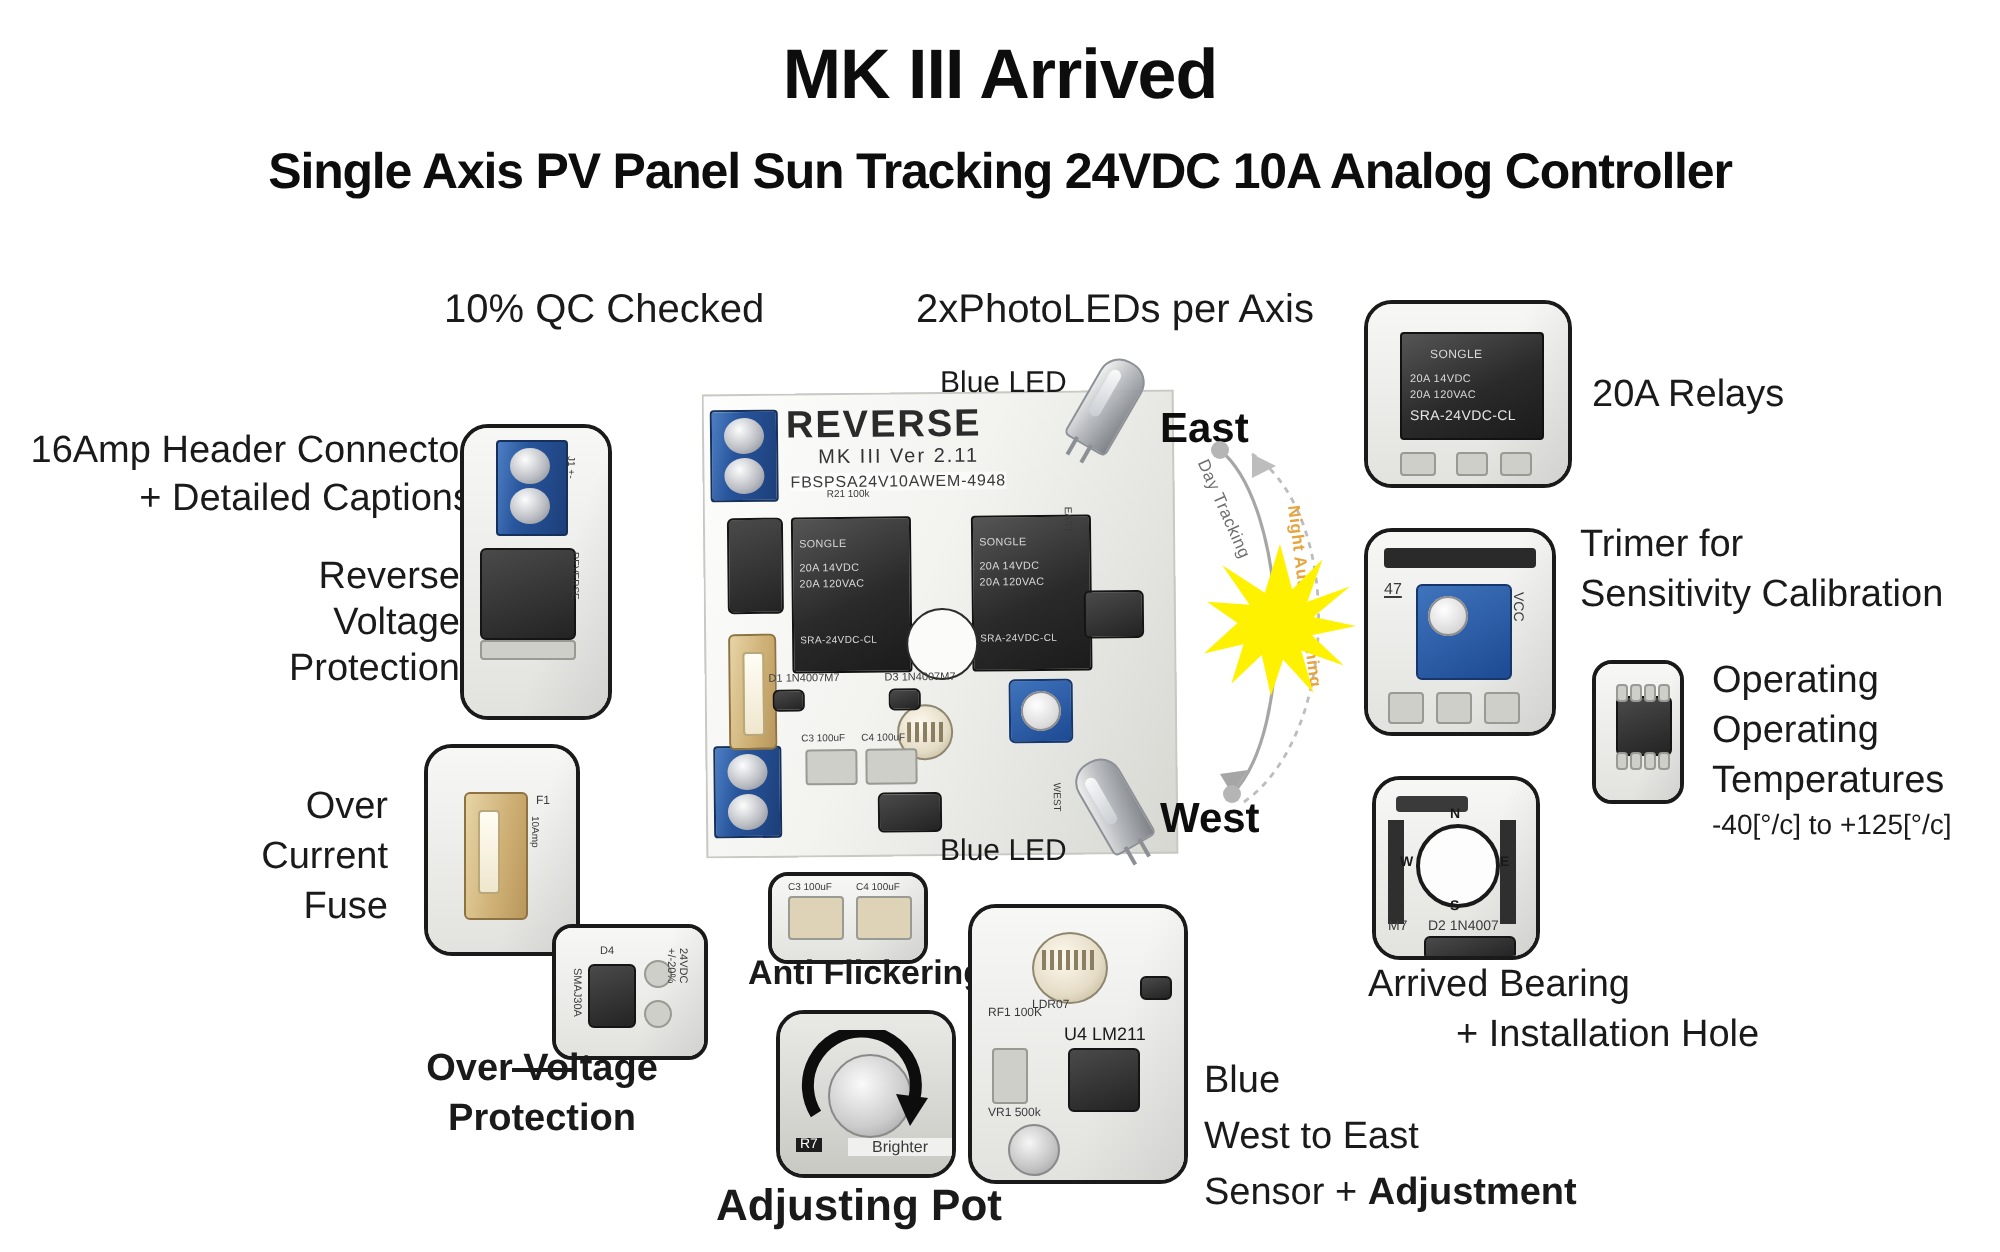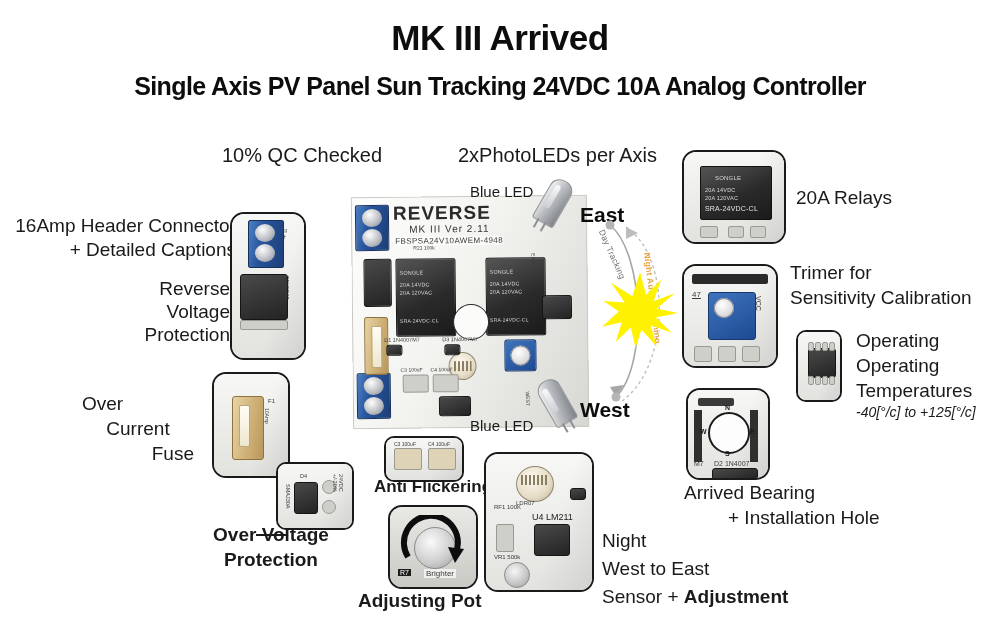--- a/index.html
+++ b/index.html
@@ -210,22 +210,22 @@
   <div class="term" style="left:16px; top:6px; width:34px; height:46px;">
     <div class="screw s1"></div>
       <div class="screw s2"></div>
   </div>
   <div class="chip-dark" style="left:8px; top:60px; width:46px; height:44px;"></div>
   <div class="solder" style="left:8px; top:106px; width:46px; height:8px;"></div>
   <div class="silk" style="left:56px; top:14px; font-size:5px; transform:rotate(90deg); transform-origin:left top;">J1 +-</div>
   <div class="silk" style="left:58px; top:62px; font-size:5px; transform:rotate(90deg); transform-origin:left top;">REVERSE</div>
 </div>
 
-<div class="abs cap" style="left:82px; top:393px; width:112px; text-align:left;">Over</div>
-<div class="abs cap" style="left:82px; top:418px; width:112px; text-align:center;">Current</div>
+<div class="abs cap" style="left:82px; top:393px; width:112px; text-align:right;">Over</div>
+<div class="abs cap" style="left:82px; top:418px; width:112px; text-align:right;">Current</div>
 <div class="abs cap" style="left:82px; top:443px; width:112px; text-align:right;">Fuse</div>
 
 <div class="abs frame" style="left:212px; top:372px; width:78px; height:106px;">
   <div class="pcb"></div>
   <div class="fuse" style="left:18px; top:22px; width:30px; height:62px;"></div>
   <div class="silk" style="left:54px; top:24px; font-size:6px;">F1</div>
   <div class="silk" style="left:56px; top:34px; font-size:5px; transform:rotate(90deg); transform-origin:left top;">10Amp</div>
 </div>
 
 <div class="abs frame r8" style="left:276px; top:462px; width:78px; height:68px;">
@@ -338,39 +338,39 @@
 
 <div class="abs frame" style="left:388px; top:505px; width:90px; height:84px;">
   <div class="pcb" style="background:linear-gradient(#e9e9e6,#c9c9c4);"></div>
   <div class="abs" style="left:24px; top:20px; width:40px; height:40px; border-radius:50%;
         background:radial-gradient(circle at 40% 35%,#fafafa,#cccccc 60%,#9a9a9a);
         border:1px solid #8a8a8a;"></div>
   <svg class="abs" style="left:10px; top:8px;" width="70" height="60">
     <path d="M 8 42 A 27 27 0 1 1 55 40" fill="none" stroke="#0d0d0d" stroke-width="6"></path>
     <polygon points="55,48 48,32 64,34" fill="#0d0d0d"></polygon>
   </svg>
-  <div class="silk" style="left:34px; top:62px; font-size:8px; background:#f0f0ee; padding:0 2px;">Brighter</div>
+  <div class="silk" style="left:34px; top:62px; font-size:8px; background:#f0f0ee; padding:0 12px;">Brighter</div>
   <div class="silk" style="left:8px; top:62px; font-size:7px; color:#fff; background:#1d1d1d; padding:0 2px;">R7</div>
 </div>
-<div class="abs cap bold" style="left:358px; top:590px; font-size:19px;">Adjusting Pot</div>
+<div class="abs cap bold" style="left:358px; top:590px; font-size:22px;">Adjusting Pot</div>
 
 <div class="abs frame" style="left:484px; top:452px; width:110px; height:140px;">
   <div class="pcb"></div>
   <div class="ldr" style="left:30px; top:12px; width:36px; height:34px;"></div>
   <div class="silk" style="left:30px; top:46px; font-size:6px;">LDR07</div>
   <div class="silk" style="left:8px; top:50px; font-size:6px;">RF1 100K</div>
   <div class="silk" style="left:46px; top:58px; font-size:9px; color:#1a1a1a;">U4 LM211</div>
   <div class="chip-dark" style="left:48px; top:70px; width:34px; height:30px;"></div>
   <div class="solder" style="left:10px; top:70px; width:16px; height:26px;"></div>
   <div class="silk" style="left:8px; top:100px; font-size:6px;">VR1 500k</div>
   <div class="abs" style="left:18px; top:108px; width:24px; height:24px; border-radius:50%;
       background:radial-gradient(circle at 40% 35%,#f6f6f6,#c4c4c4 60%,#9a9a9a); border:1px solid #8a8a8a;"></div>
   <div class="chip-dark" style="left:84px; top:34px; width:14px; height:10px;"></div>
 </div>
-<div class="abs cap" style="left:602px; top:530px;">Night</div>
+<div class="abs cap" style="left:602px; top:530px;">Blue</div>
 <div class="abs cap" style="left:602px; top:558px;">West to East</div>
 <div class="abs cap" style="left:602px; top:586px;">
   <span>Sensor + </span><b>Adjustment</b>
 </div>
 
 <div class="abs frame" style="left:682px; top:150px; width:104px; height:94px;">
   <div class="pcb"></div>
   <div class="relay" style="left:16px; top:14px; width:70px; height:52px;">
     <div class="rl" style="top:8px; left:14px; font-size:6px;">SONGLE</div>
     <div class="rl" style="top:20px; left:4px; font-size:5.5px;">20A 14VDC</div>
@@ -404,21 +404,21 @@
   <div class="solder" style="left:24px; top:10px; width:4px; height:7px;"></div>
   <div class="solder" style="left:31px; top:10px; width:4px; height:7px;"></div>
   <div class="solder" style="left:10px; top:44px; width:4px; height:7px;"></div>
   <div class="solder" style="left:17px; top:44px; width:4px; height:7px;"></div>
   <div class="solder" style="left:24px; top:44px; width:4px; height:7px;"></div>
   <div class="solder" style="left:31px; top:44px; width:4px; height:7px;"></div>
 </div>
 <div class="abs cap" style="left:856px; top:330px;">Operating</div>
 <div class="abs cap" style="left:856px; top:355px;">Operating</div>
 <div class="abs cap" style="left:856px; top:380px;">Temperatures</div>
-<div class="abs cap small" style="left:856px; top:404px;font-style:italic;">-40[°/c] to +125[°/c]</div>
+<div class="abs cap small" style="left:856px; top:404px;">-40[°/c] to +125[°/c]</div>
 
 <div class="abs frame" style="left:686px; top:388px; width:84px; height:92px;">
   <div class="pcb"></div>
   <div class="abs" style="left:10px; top:8px; width:36px; height:8px; background:#3a3a3a; border-radius:2px;"></div>
   <div class="abs" style="left:6px; top:20px; width:8px; height:52px; background:#2f2f2f;"></div>
   <div class="abs" style="left:62px; top:20px; width:8px; height:52px; background:#2f2f2f;"></div>
   <div class="compass-ring" style="left:20px; top:22px; width:38px; height:38px;">
     <span style="left:15px; top:-10px;">N</span>
     <span style="left:40px; top:14px;">E</span>
     <span style="left:15px; top:36px;">S</span>

